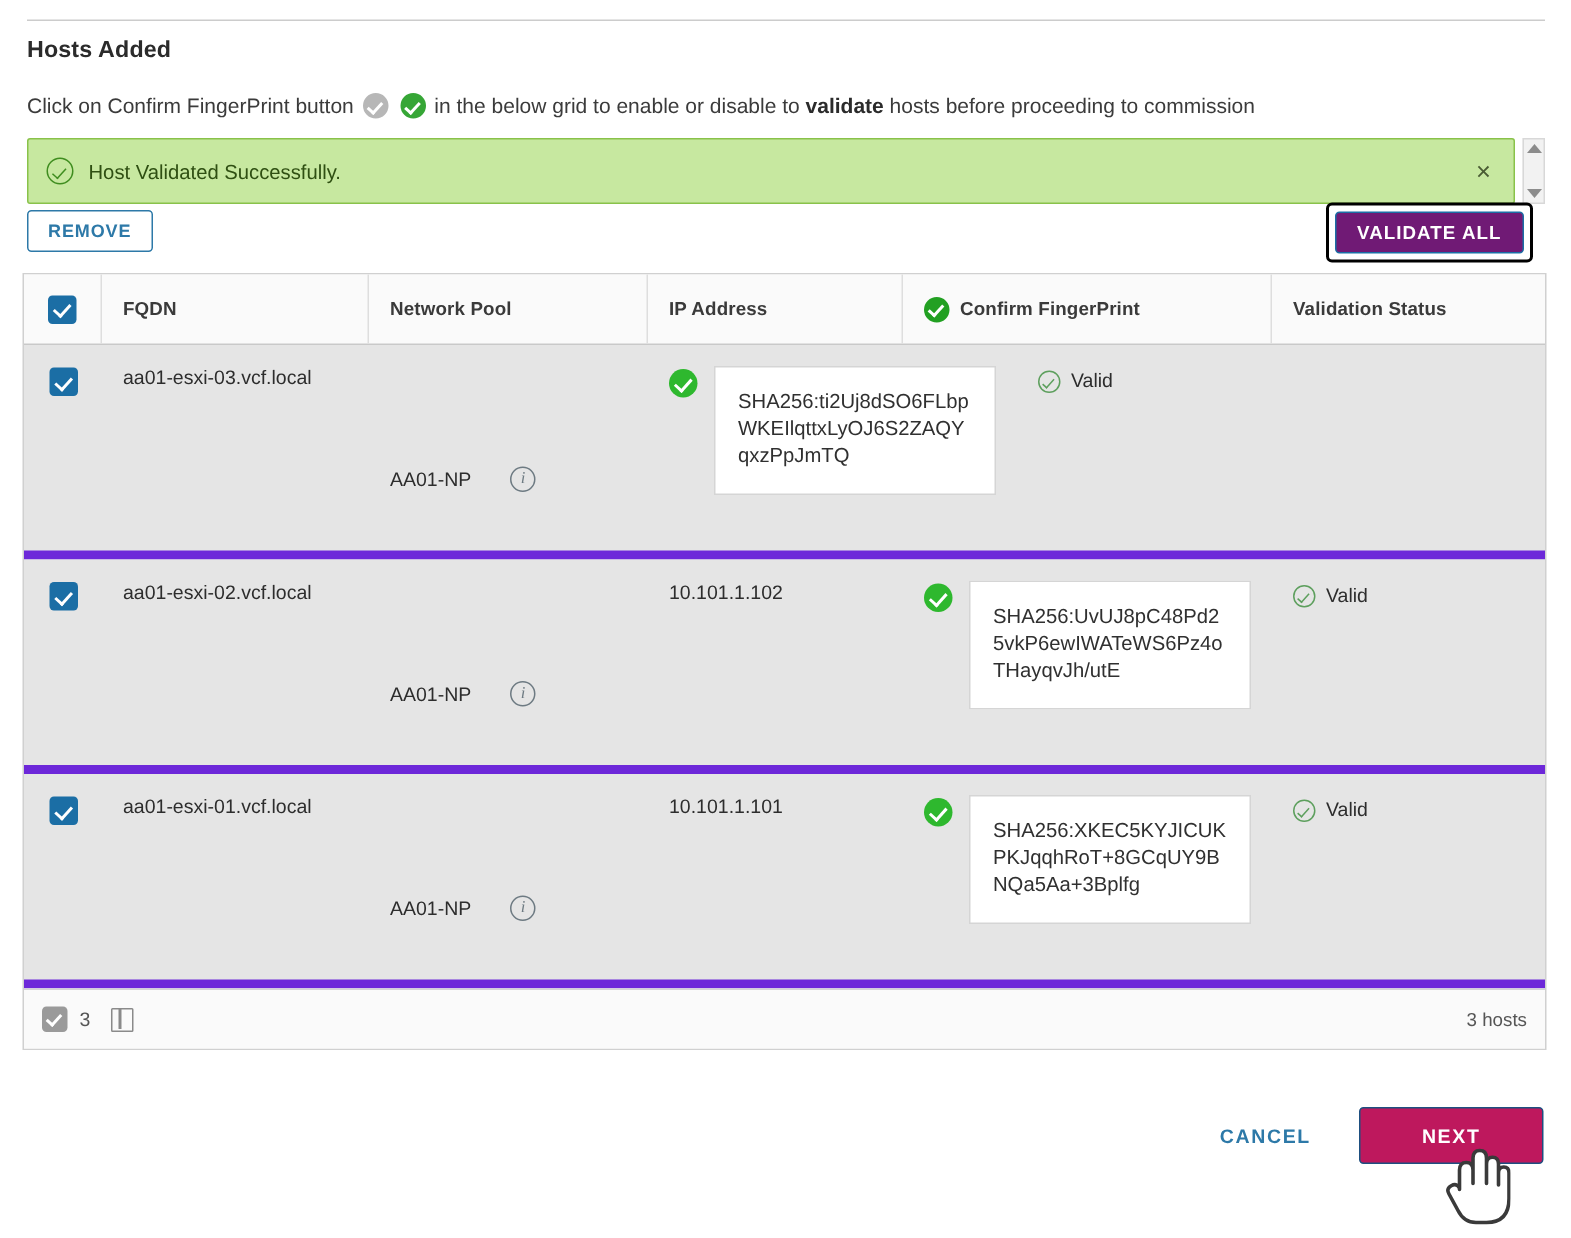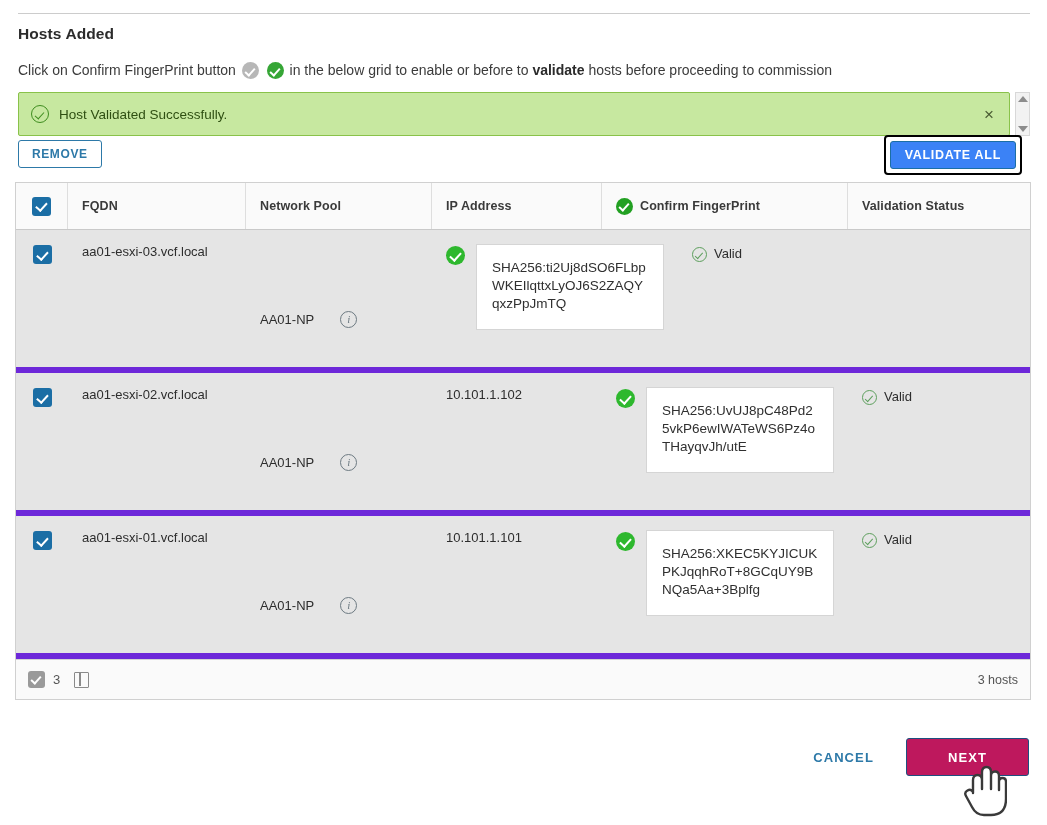--- a/index.html
+++ b/index.html
@@ -157,21 +157,21 @@
     position: absolute;
     right: 8px; top: -5px;
     padding: 4px;
     border: 2px solid #000000;
     border-radius: 4px;
     background: #ffffff;
   }
   .btn-validate {
     height: 28px;
     padding: 0 14px;
-    background: #3b82f6;
+    background: #701a75;
     border: 1px solid #1b6ea5;
     border-radius: 3px;
     color: #ffffff;
     font-size: 12.5px;
     font-weight: bold;
     letter-spacing: 0.7px;
     cursor: pointer;
     line-height: 26px;
     display: block;
   }
@@ -412,21 +412,21 @@
 <div class="page">
 
   <div class="top-rule"></div>
 
   <div class="page-title">Hosts Added</div>
 
   <div class="instruction">
     <span>Click on Confirm FingerPrint button</span>
     <span class="ck-inline grey"></span>
     <span class="ck-inline green"></span>
-    <span>in the below grid to enable or before to</span>
+    <span>in the below grid to enable or disable to</span>
     <b>validate</b>
     <span>hosts before proceeding to commission</span>
   </div>
 
   <div class="alert-wrap">
     <div class="alert">
       <span class="alert-icon"></span>
       <span class="alert-text">Host Validated Successfully.</span>
       <span class="alert-close">×</span>
     </div>

